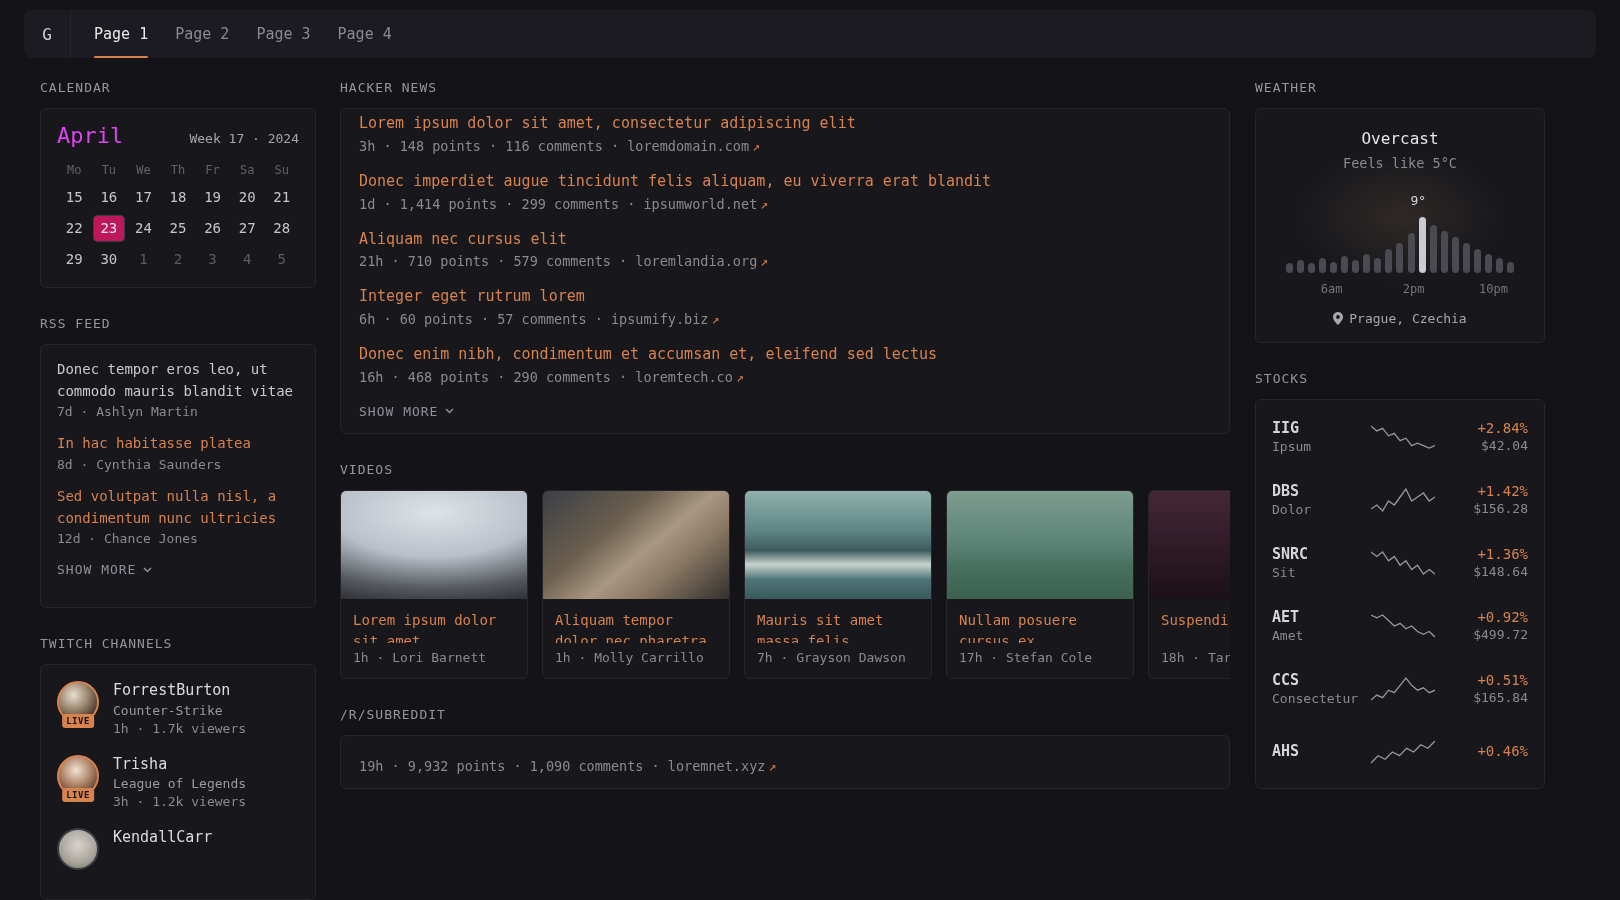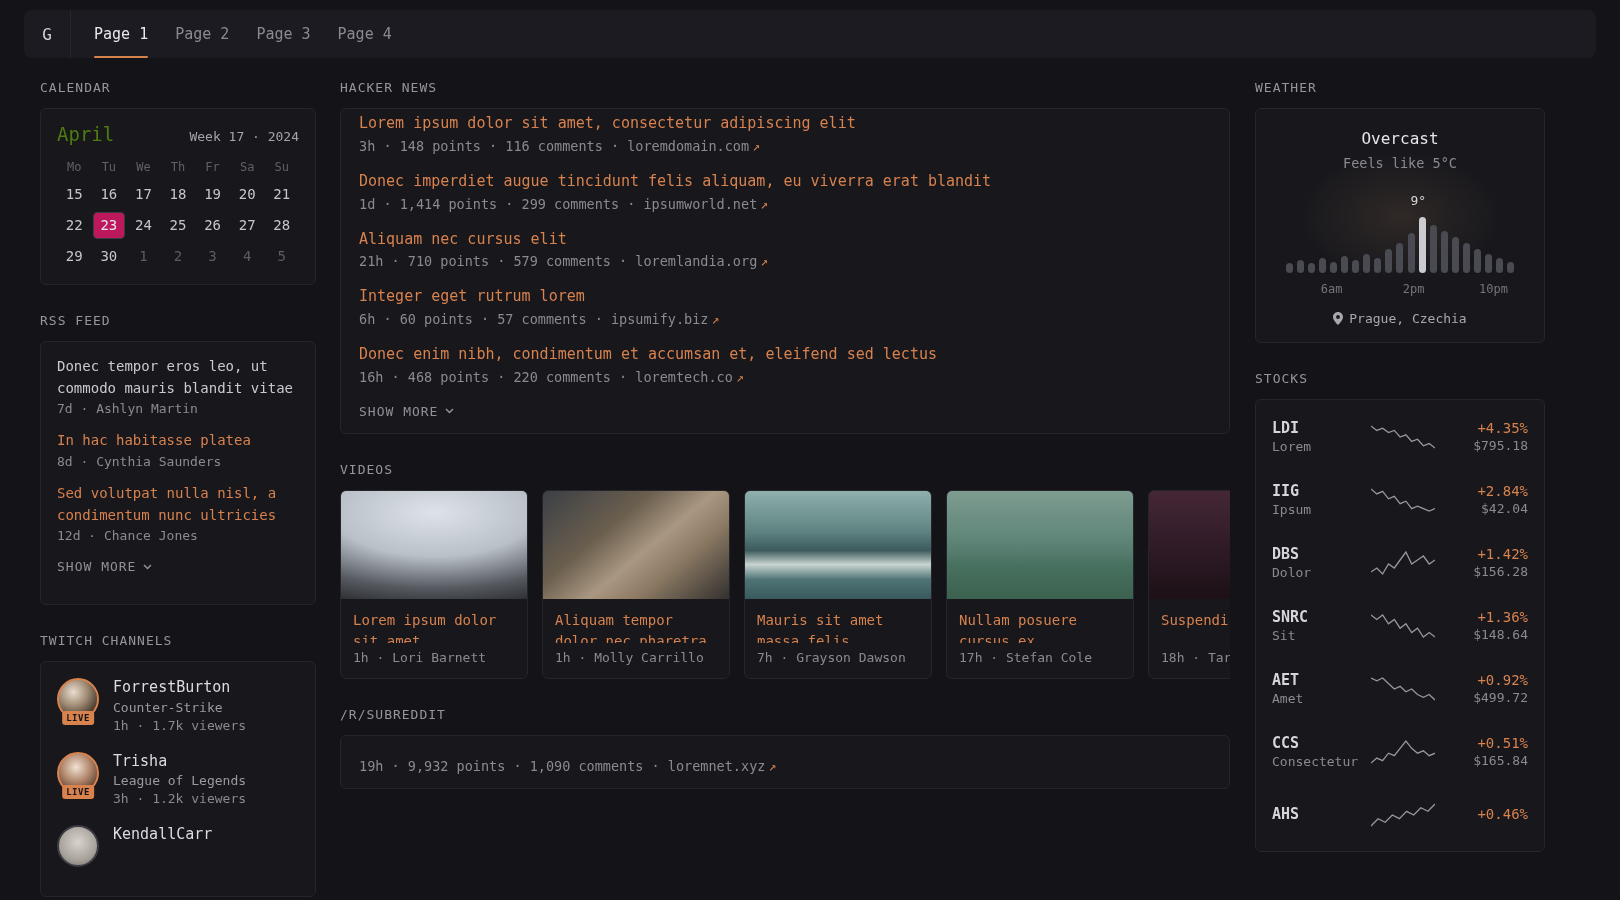--- a/index.html
+++ b/index.html
@@ -35,21 +35,21 @@
   .col-mid{left:340px;width:890px}
   .col-right{left:1255px;width:290px}
   .section{margin-top:28px}
   .section:first-child{margin-top:0}
   .sec-title{font-size:13px;font-weight:normal;letter-spacing:1px;
     color:#95959c;margin:0 0 13px 0}
   .card{background:var(--card);border:1px solid var(--border);border-radius:6px}
   
   .cal-card{padding:14px 16px 12px}
   .cal-head{display:flex;justify-content:space-between;align-items:baseline;margin-bottom:10px}
-  .cal-month{font-size:19px;color:#4d7c0f}
+  .cal-month{font-size:22px;color:#d946ef}
   .cal-week{font-size:13px;color:#a4a4ab}
   .cal-grid{display:grid;grid-template-columns:repeat(7,1fr);text-align:center}
   .cal-dow span{font-size:12px;color:#606068;padding:5px 0}
   .cal-day{font-size:14px;color:#c6c6cc;height:31px;line-height:31px}
   .cal-day.dim{color:#5c5c64}
   .cal-day.today span{display:inline-block;width:32px;height:27px;line-height:27px;
     background:#be185d;box-shadow:inset 0 0 0 1px #3b3b43;border-radius:5px;color:#e8e8ec}
   
   .feed-card{padding:14px 16px 26px}
   .feed-item{margin-bottom:14px}
@@ -253,21 +253,21 @@
       <div class="hn-item">
         <a class="hn-title">Aliquam nec cursus elit</a>
         <div class="hn-meta"><span>21h · 710 points · 579 comments · loremlandia.org</span><span class="ext">↗</span></div>
       </div>
       <div class="hn-item">
         <a class="hn-title">Integer eget rutrum lorem</a>
         <div class="hn-meta"><span>6h · 60 points · 57 comments · ipsumify.biz</span><span class="ext">↗</span></div>
       </div>
       <div class="hn-item">
         <a class="hn-title">Donec enim nibh, condimentum et accumsan et, eleifend sed lectus</a>
-        <div class="hn-meta"><span>16h · 468 points · 220 comments · loremtech.co</span><span class="ext">↗</span></div>
+        <div class="hn-meta"><span>16h · 468 points · 290 comments · loremtech.co</span><span class="ext">↗</span></div>
       </div>
       <button class="show-more">
         <span>SHOW MORE</span>
         <svg class="chev" width="9" height="6" viewBox="0 0 9 6">
             <polyline points="1,1 4.5,4.5 8,1"></polyline>
           </svg>
       </button>
     </div>
   </div>
 
@@ -355,35 +355,20 @@
           </svg>
         <span>Prague, Czechia</span>
       </div>
     </div>
   </div>
 
   <div class="section">
     <h2 class="sec-title">STOCKS</h2>
     <div class="card stocks-card">
 
-      <div class="stock-row">
-        <div class="stock-id">
-          <div class="stock-sym">LDI</div>
-          <div class="stock-name">Lorem</div>
-        </div>
-        <div class="spark">
-            <svg width="64" height="30" viewBox="0 0 64 30">
-              <polyline points="0.0,4.0 5.8,8.4 11.6,6.2 17.5,10.6 23.3,8.4 29.1,15.0 34.9,12.8 40.7,19.4 46.5,17.2 52.4,23.8 58.2,21.6 64.0,26.0" fill="none" stroke="#97979f" stroke-width="1.3"></polyline>
-            </svg>
-          </div>
-        <div class="stock-val">
-          <div class="stock-change">+4.35%</div>
-          <div class="stock-price">$795.18</div>
-        </div>
-      </div>
 
       <div class="stock-row">
         <div class="stock-id">
           <div class="stock-sym">IIG</div>
           <div class="stock-name">Ipsum</div>
         </div>
         <div class="spark">
             <svg width="64" height="30" viewBox="0 0 64 30">
               <polyline points="0.0,4.0 5.8,8.9 11.6,6.4 17.5,13.8 23.3,11.3 29.1,18.7 34.9,16.2 40.7,23.6 46.5,21.1 52.4,23.6 58.2,26.0 64.0,23.6" fill="none" stroke="#97979f" stroke-width="1.3"></polyline>
             </svg>

